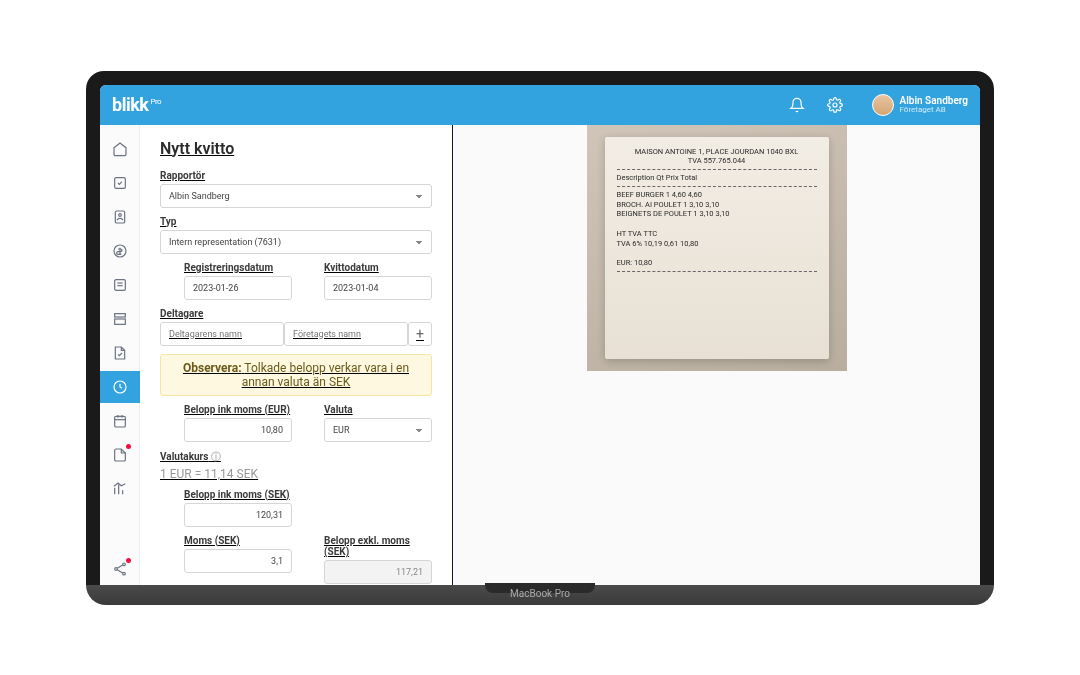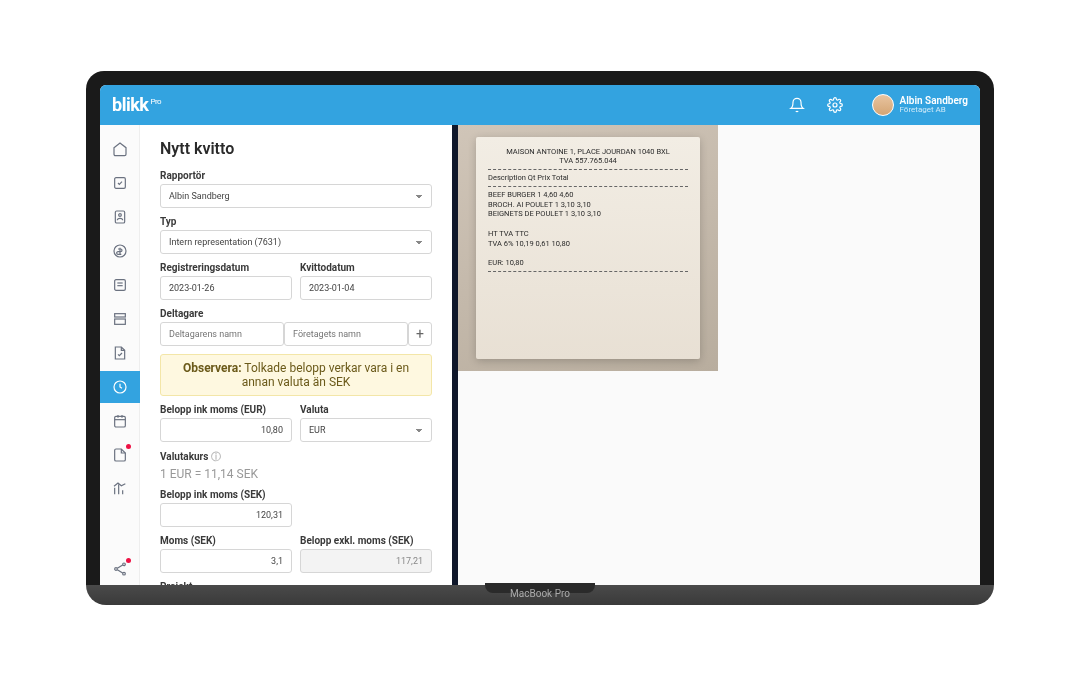--- a/index.html
+++ b/index.html
@@ -30,43 +30,43 @@
 
 .workspace { display: flex; flex: 1; overflow: hidden; }
 .sidenav { width: 40px; background: #fbfbfb; border-right: 1px solid #eee; display: flex; flex-direction: column; padding-top: 8px; gap: 2px; }
 .nav-item { width: 40px; height: 32px; display: flex; align-items: center; justify-content: center; cursor: pointer; position: relative; }
 .nav-item svg { width: 16px; height: 16px; color: #6b7280; }
 .nav-item.active { background: #33a3e0; }
 .nav-item.active svg { color: #fff; }
 .nav-badge { position: absolute; top: 5px; right: 9px; width: 5px; height: 5px; background: #e14; border-radius: 50%; }
 .nav-spacer { flex: 1; }
 
-.content { flex: 1; display: flex; overflow: hidden; }
+.content { flex: 1; display: flex; overflow: hidden; text-decoration: underline; }
 .form-panel { width: 312px; padding: 14px 20px; overflow-y: auto; }
 .form-panel::-webkit-scrollbar { width: 4px; }
 .form-panel::-webkit-scrollbar-thumb { background: #ddd; border-radius: 2px; }
 .panel-title { font-size: 16px; font-weight: 600; color: #2a2a2a; margin-bottom: 12px; }
 .field-label { font-size: 10px; font-weight: 700; color: #3a3a3a; margin-bottom: 3px; display: block; }
 .field-hint { font-size: 12px; color: #999; }
 .field { margin-bottom: 8px; }
 .input, .select { width: 100%; height: 24px; border: 1px solid #d6d6d6; border-radius: 3px; padding: 0 8px; font-size: 9px; color: #444; background: #fff; outline: none; }
 .input.readonly { background: #f3f3f3; color: #888; }
 .input.right { text-align: right; }
 .select { appearance: none; background-image: linear-gradient(45deg, transparent 50%, #888 50%), linear-gradient(135deg, #888 50%, transparent 50%); background-position: calc(100% - 12px) 10px, calc(100% - 8px) 10px; background-size: 4px 4px, 4px 4px; background-repeat: no-repeat; }
 .row-2 { display: flex; gap: 8px; }
-.row-2 > * { flex: 1; }
+.row-2 > * { flex: 1; margin-left: 24px; }
 .row-part { display: flex; align-items: center; }
 .row-part .input { flex: 1; }
 .icon-btn { width: 24px; height: 24px; border: 1px solid #d6d6d6; border-radius: 3px; background: #fff; display: flex; align-items: center; justify-content: center; font-size: 14px; color: #666; cursor: pointer; }
 .alert { background: #fef8e0; border: 1px solid #f3e6a8; border-radius: 3px; padding: 6px 8px; font-size: 12px; color: #6b5a1a; margin: 8px 0; text-align: center; }
 .alert b { font-weight: 700; }
 .checkbox-row { display: flex; align-items: center; gap: 6px; font-size: 9px; color: #444; margin-top: 6px; }
 .checkbox-row input { width: 12px; height: 12px; }
 
-.preview-panel { flex: 1; background: #fafafa; padding: 0; display: flex; justify-content: flex-start; align-items: flex-start; border-left: 6px solid #0f172a; }
+.preview-panel { flex: 1; background: #fafafa; padding: 0; display: flex; justify-content: center; align-items: flex-start; border-left: 1px solid #0f172a; }
 .receipt-img { width: 260px; height: 246px; background: linear-gradient(160deg, #d0c5b8, #b8ad9e); position: relative; overflow: hidden; }
 .receipt-paper { position: absolute; top: 12px; left: 18px; right: 18px; bottom: 12px; background: linear-gradient(#f2ede4, #e8e0d4); border-radius: 2px; padding: 10px 12px; font-family: 'Courier New', monospace; font-size: 7.5px; color: #2a2a2a; line-height: 1.3; box-shadow: 0 2px 8px rgba(0,0,0,0.2); }
 .receipt-paper .hr { border-top: 1px dashed #666; margin: 3px 0; }
 .receipt-center { text-align: center; }
 </style>
 </head>
 <body>
 
 <div class="laptop-frame">
   <div class="laptop-screen">

